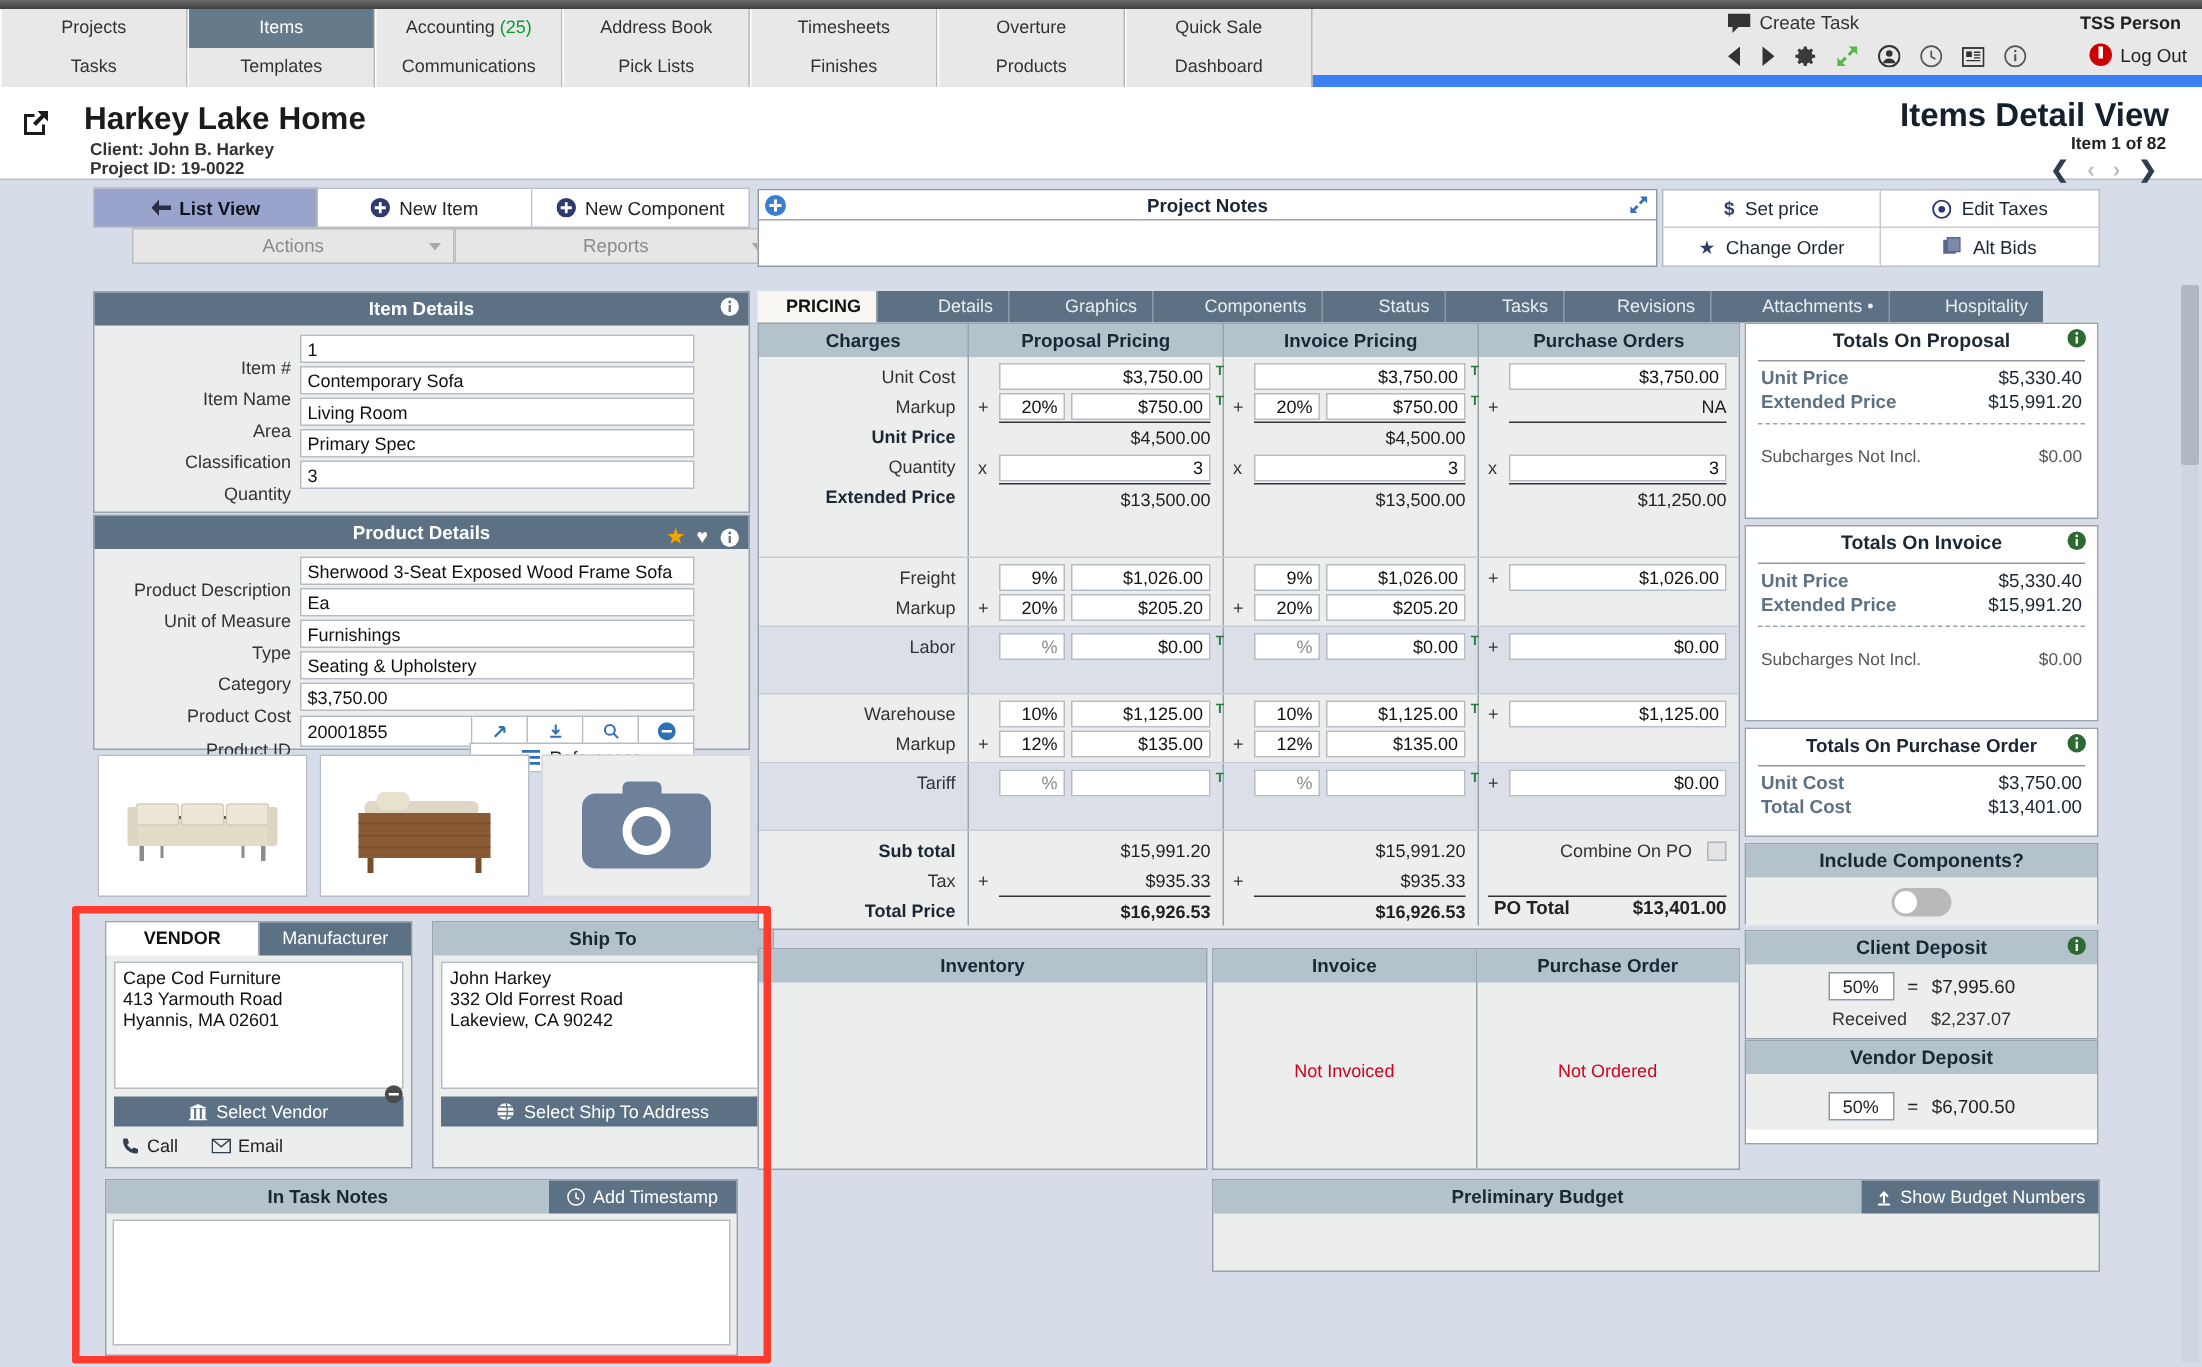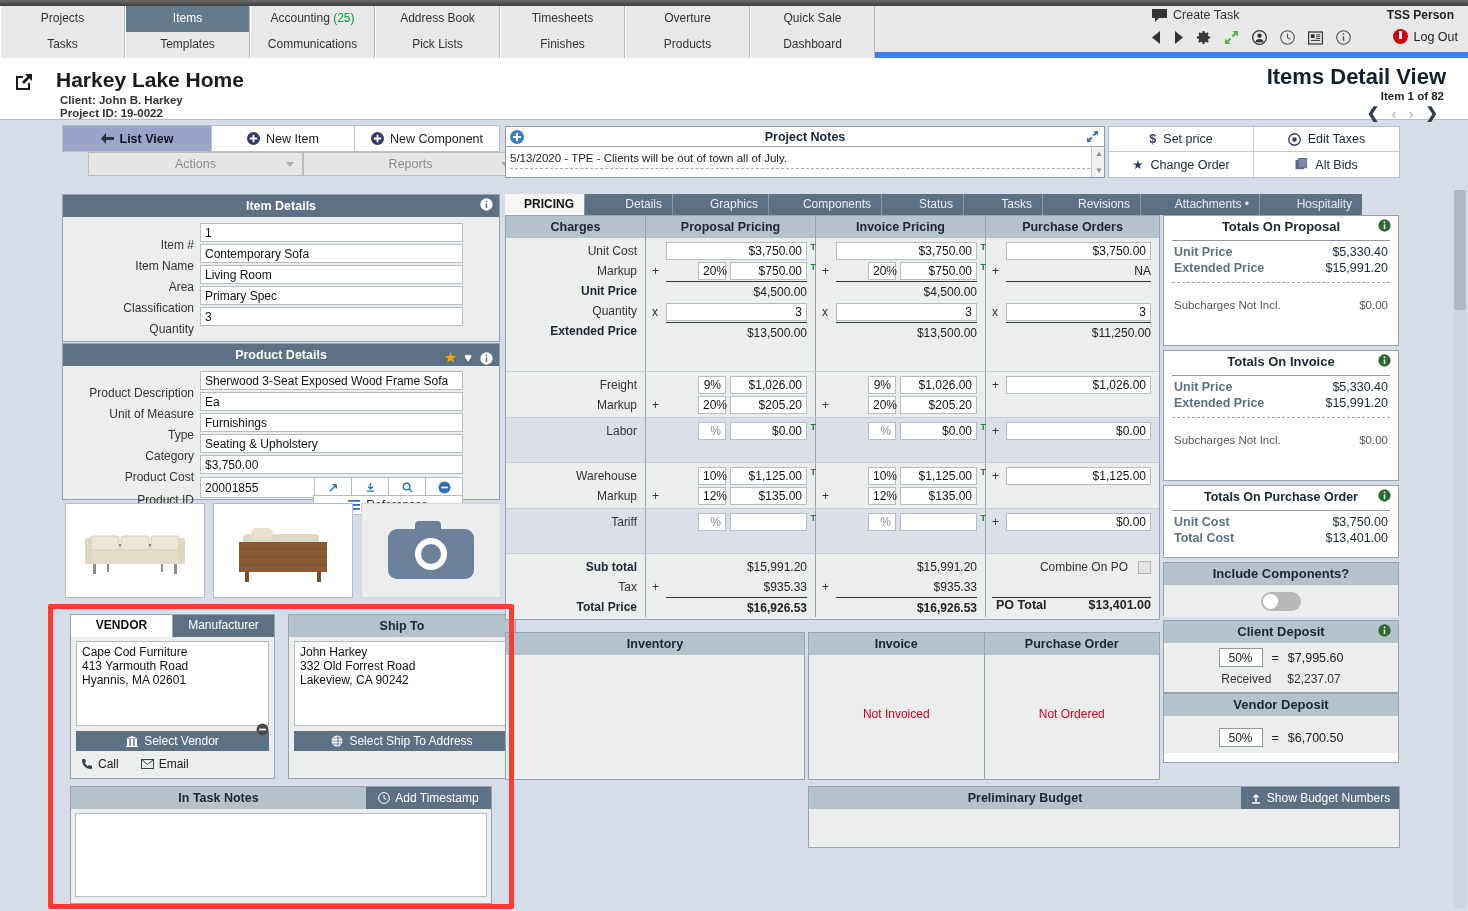--- a/index.html
+++ b/index.html
@@ -10,21 +10,21 @@
     font-size:12px;
     color:#222;
     overflow:hidden;
   }
   .app{ position:relative; width:1468px; height:911px; }
 
   
   .topnav{
     position:absolute; top:0; left:0; width:1468px; height:58px;
     background:#e8e8e8;
-    border-bottom:6px solid #3b82f6;
+    border-bottom:8px solid #3b82f6;
   }
   .topnav .strip{
     position:absolute; top:0; left:0; right:0; height:6px;
     background:linear-gradient(to bottom,#6c6c6c,#3f3f3f);
   }
   .navrow{ position:absolute; left:0; height:26px; display:flex; }
   .navrow.r1{ top:6px; }
   .navrow.r2{ top:32px; }
   .navtab{
     width:125px; height:26px; line-height:25px; text-align:center;
@@ -180,21 +180,21 @@
   .pt-row.alt{ background:#dbe0e8; }
   .pt-lab{ width:140px; border-right:1px solid #9aa3ad; padding:3px 8px 0 0; text-align:right; }
   .pt-lab div{ font-size:12px; height:20px; line-height:20px; color:#333;}
   .pt-lab div.b{ font-weight:bold; color:#1b2733;}
   .pt-col{ border-right:1px solid #9aa3ad; padding:3px 8px 3px 6px; position:relative;}
   .pt-col.w1{ width:170px;} .pt-col.w2{ width:170px;} .pt-col.w3{ width:173px; border-right:none;}
   .line{ height:20px; display:flex; align-items:center; gap:4px; position:relative;}
   .op{ width:10px; font-size:12px; color:#333; }
   .ibox{ background:#fff; border:1px solid #b5bcc4; height:18px; line-height:17px;
      font-size:12px; text-align:right; padding:0 4px; color:#111;}
-  .pct{ width:28px;margin-left:32px; }
+  .pct{ width:44px; }
   .amt{ flex:1; }
   .tmark{ position:absolute; right:-9px; top:1px; font-size:9px; color:#2d7a3f; font-weight:bold;}
   .ro{ height:20px; line-height:20px; text-align:right; font-size:12px; color:#222; }
   .ro.b{ font-weight:bold; }
   .rule{ border-top:1px solid #333; margin:0 0 0 14px;}
   .combine{ display:flex; align-items:center; justify-content:flex-end; gap:10px; font-size:12px;
     color:#333; height:20px;}
   .cbx{ width:13px;height:13px;background:#e3e3e3;border:1px solid #aeb4bb; cursor:pointer;}
   .potot{ display:flex; align-items:center; justify-content:space-between; font-weight:bold;
      font-size:12.5px; padding-left:4px;}
@@ -398,27 +398,20 @@
             <circle cx="7" cy="7" r="7" fill="#3a7fc9"></circle>
             <path d="M6 3h2v8H6zM3 6h8v2H3z" fill="#fff"></path>
           </svg>
         </span>
       <div class="t">Project Notes</div>
       <span class="exp">
           <svg width="13" height="13" viewBox="0 0 14 14">
             <path d="M8 1h5v5l-1.8-1.8-2.6 2.6L7 5.4l2.6-2.6zM6 13H1V8l1.8 1.8 2.6-2.6L7 8.6l-2.6 2.6z" fill="#3a6fb5"></path>
           </svg>
         </span>
-    </div>
-    <div class="bd">
-      <div class="line">5/13/2020 - TPE - Clients will be out of town all of July.</div>
-      <div class="sb">
-          <i style="top:2px">▲</i>
-          <i style="bottom:2px">▼</i>
-        </div>
     </div>
   </div>
 
   <div class="actbtns">
     <div class="actbtn">
       <span style="font-weight:bold;color:#2f3a6e">$</span>
       <span>Set price</span>
     </div>
     <div class="actbtn">
       <span>

